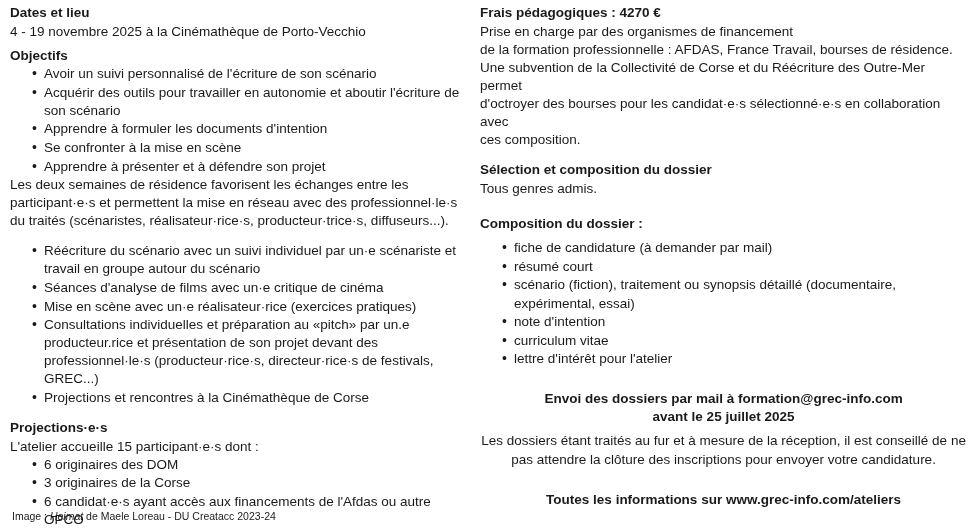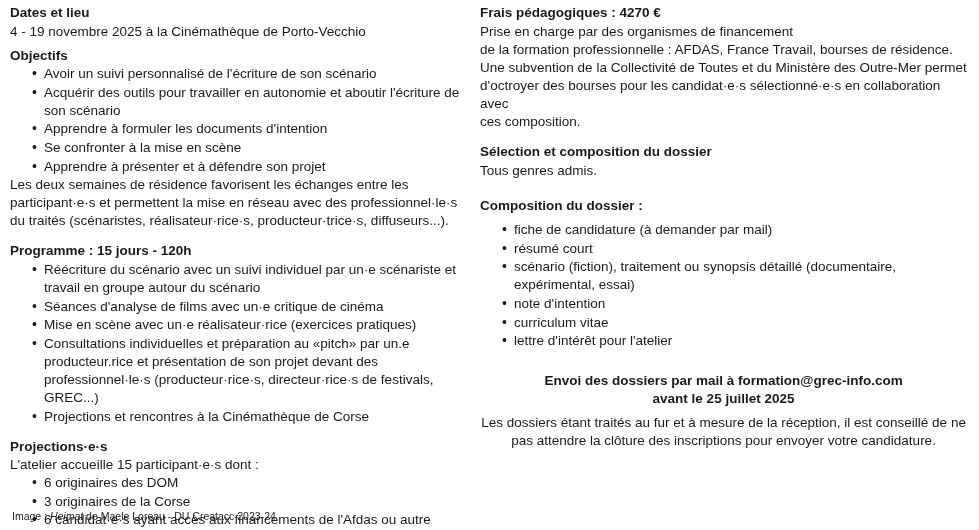--- a/index.html
+++ b/index.html
@@ -117,21 +117,20 @@
           <li>Apprendre à formuler les documents d'intention</li>
           <li>Se confronter à la mise en scène</li>
           <li>Apprendre à présenter et à défendre son projet</li>
         </ul>
         <p class="para">Les deux semaines de résidence favorisent les échanges entre les participant·e·s et permettent la mise en réseau avec des professionnel·le·s du traités (scénaristes, réalisateur·rice·s, producteur·trice·s, diffuseurs...).</p>
       </div>
 
       <div class="spacer-sm"></div>
 
       <div class="block tight">
-        <h2 class="section">Programme : 15 jours - 120h</h2>
         <ul class="bullets">
           <li>Réécriture du scénario avec un suivi individuel par un·e scénariste et travail en groupe autour du scénario</li>
           <li>Séances d'analyse de films avec un·e critique de cinéma</li>
           <li>Mise en scène avec un·e réalisateur·rice (exercices pratiques)</li>
           <li>Consultations individuelles et préparation au «pitch» par un.e producteur.rice et présentation de son projet devant des professionnel·le·s (producteur·rice·s, directeur·rice·s de festivals, GREC...)</li>
           <li>Projections et rencontres à la Cinémathèque de Corse</li>
         </ul>
       </div>
 
       <div class="spacer-sm"></div>
@@ -147,21 +146,21 @@
       </div>
 
     </div>
 
     <div class="col-right">
 
       <div class="block tight">
         <h2 class="section">Frais pédagogiques : 4270 €</h2>
         <p class="para">Prise en charge par des organismes de financement</p>
         <p class="para">de la formation professionnelle : AFDAS, France Travail, bourses de résidence.</p>
-        <p class="para">Une subvention de la Collectivité de Toutes et du Ministère des Outre-Mer permet</p>
+        <p class="para">Une subvention de la Collectivité de Corse et du Réécriture des Outre-Mer permet</p>
         <p class="para">d'octroyer des bourses pour les candidat·e·s sélectionné·e·s en collaboration avec</p>
         <p class="para">ces composition.</p>
       </div>
 
       <div class="spacer-sm"></div>
 
       <div class="block tight">
         <h2 class="section">Sélection et composition du dossier</h2>
         <p class="para">Tous genres admis.</p>
       </div>
@@ -185,20 +184,23 @@
 
       <div class="block tight">
         <p class="para centered bold">Envoi des dossiers par mail à formation@grec-info.com</p>
         <p class="para centered bold">avant le 25 juillet 2025</p>
         <div class="spacer-sm"></div>
         <p class="para centered">Les dossiers étant traités au fur et à mesure de la réception, il est conseillé de ne pas attendre la clôture des inscriptions pour envoyer votre candidature.</p>
       </div>
 
       <div class="spacer-lg"></div>
 
+      <div class="block">
+        <p class="para centered bold">Toutes les informations sur www.grec-info.com/ateliers</p>
+      </div>
 
     </div>
   </div>
 
   <div class="credit">
     <span>Image : </span><span class="italic">Heimat</span><span> de Maele Loreau - DU Creatacc 2023-24</span>
   </div>
 </div>
 
 </body></html>

